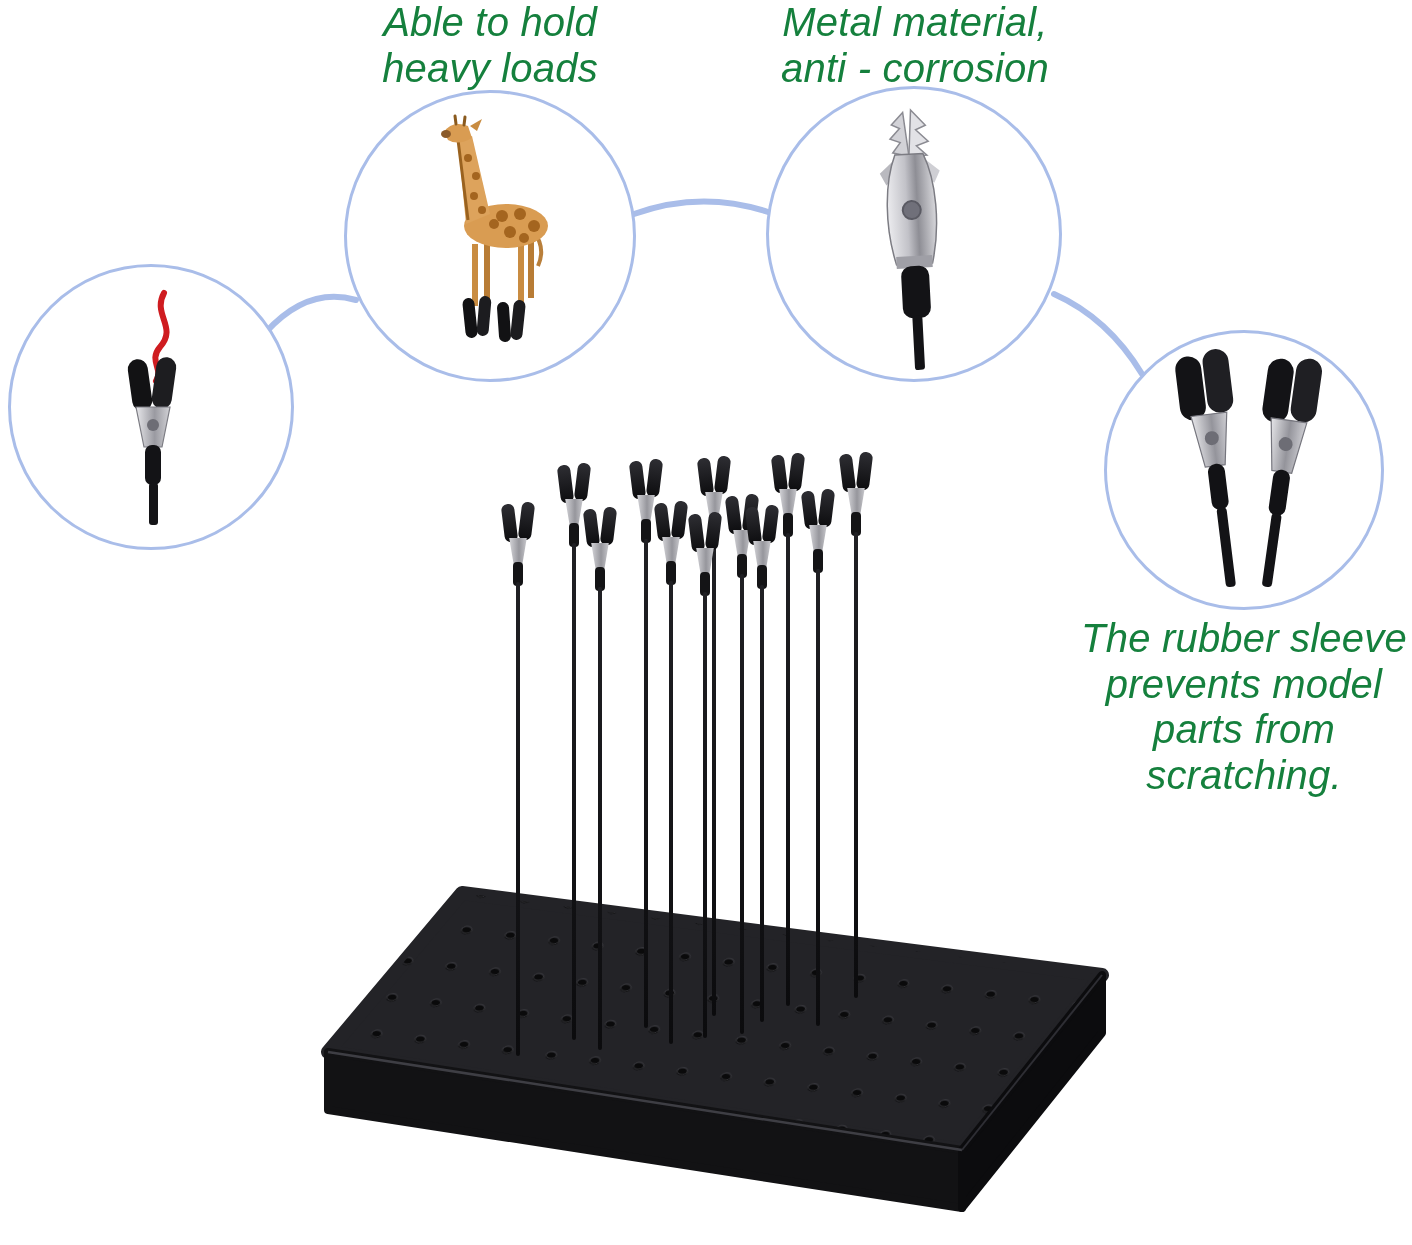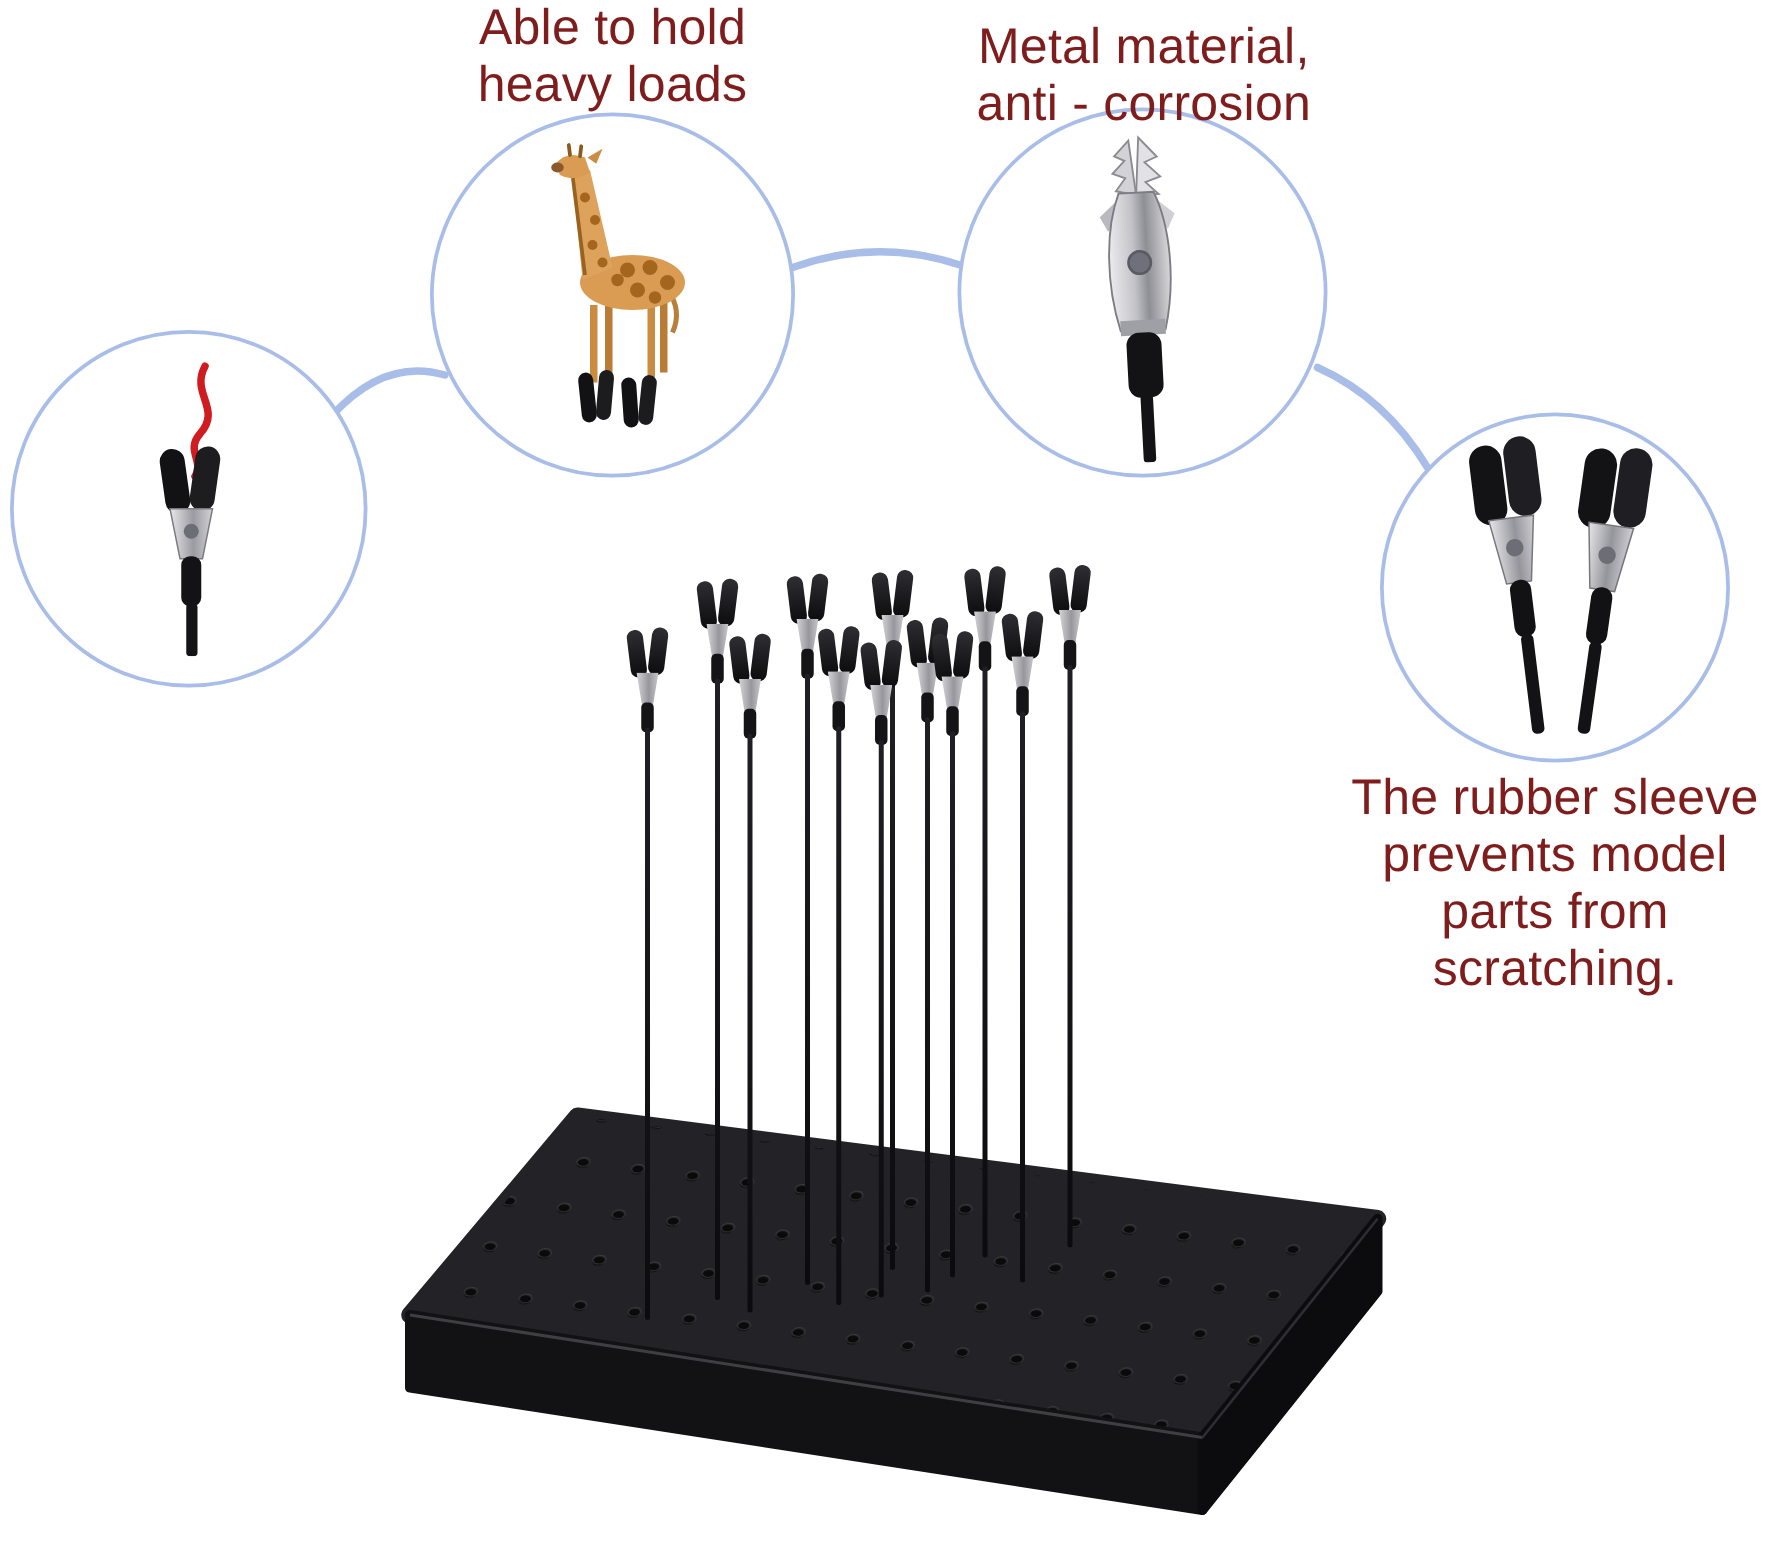--- a/index.html
+++ b/index.html
@@ -2,35 +2,35 @@
 <html><head>
 <meta charset="utf-8">
 <style>
   html,body{margin:0;padding:0}
   body{
     width:1412px;height:1245px;position:relative;overflow:hidden;
     background:#ffffff;font-family:"Liberation Sans",sans-serif;
   }
   .caption{
     position:absolute;white-space:pre-line;text-align:center;
-    font-size:40px;line-height:1.14;color:#7f1d1d;letter-spacing:.2px;
+    font-size:40px;line-height:1.14;color:#15803d;letter-spacing:.2px;font-style:italic;
   }
   .connectors{position:absolute;left:0;top:0;pointer-events:none}
   .circle{
     position:absolute;border-radius:50%;border:3px solid #a9bde9;
     background:#ffffff;box-sizing:border-box;
     display:flex;align-items:center;justify-content:center;overflow:hidden;
   }
   #c-giraffe{left:344px;top:90px;width:292px;height:292px}
   #c-metal{left:766px;top:86px;width:296px;height:296px}
   #c-wire{left:8px;top:264px;width:286px;height:286px}
   #c-rubber{left:1104px;top:330px;width:280px;height:280px}
 
   #cap-heavy{left:320px;top:0;width:340px}
-  #cap-metal{left:730px;top:15px;width:370px}
+  #cap-metal{left:730px;top:0;width:370px}
   #cap-clamp{left:0;top:560px;width:302px}
   #cap-rubber{left:1064px;top:616px;width:360px}
 
   .base-svg{position:absolute;left:300px;top:860px}
 
   
   .stick{position:absolute;width:36px}
   .prong{position:absolute;width:13px;height:38px;border-radius:6px;
          background:linear-gradient(180deg,#2e2e33,#0c0c0e)}
   .prong.l{left:3px;top:2px;transform:rotate(-7deg)}

